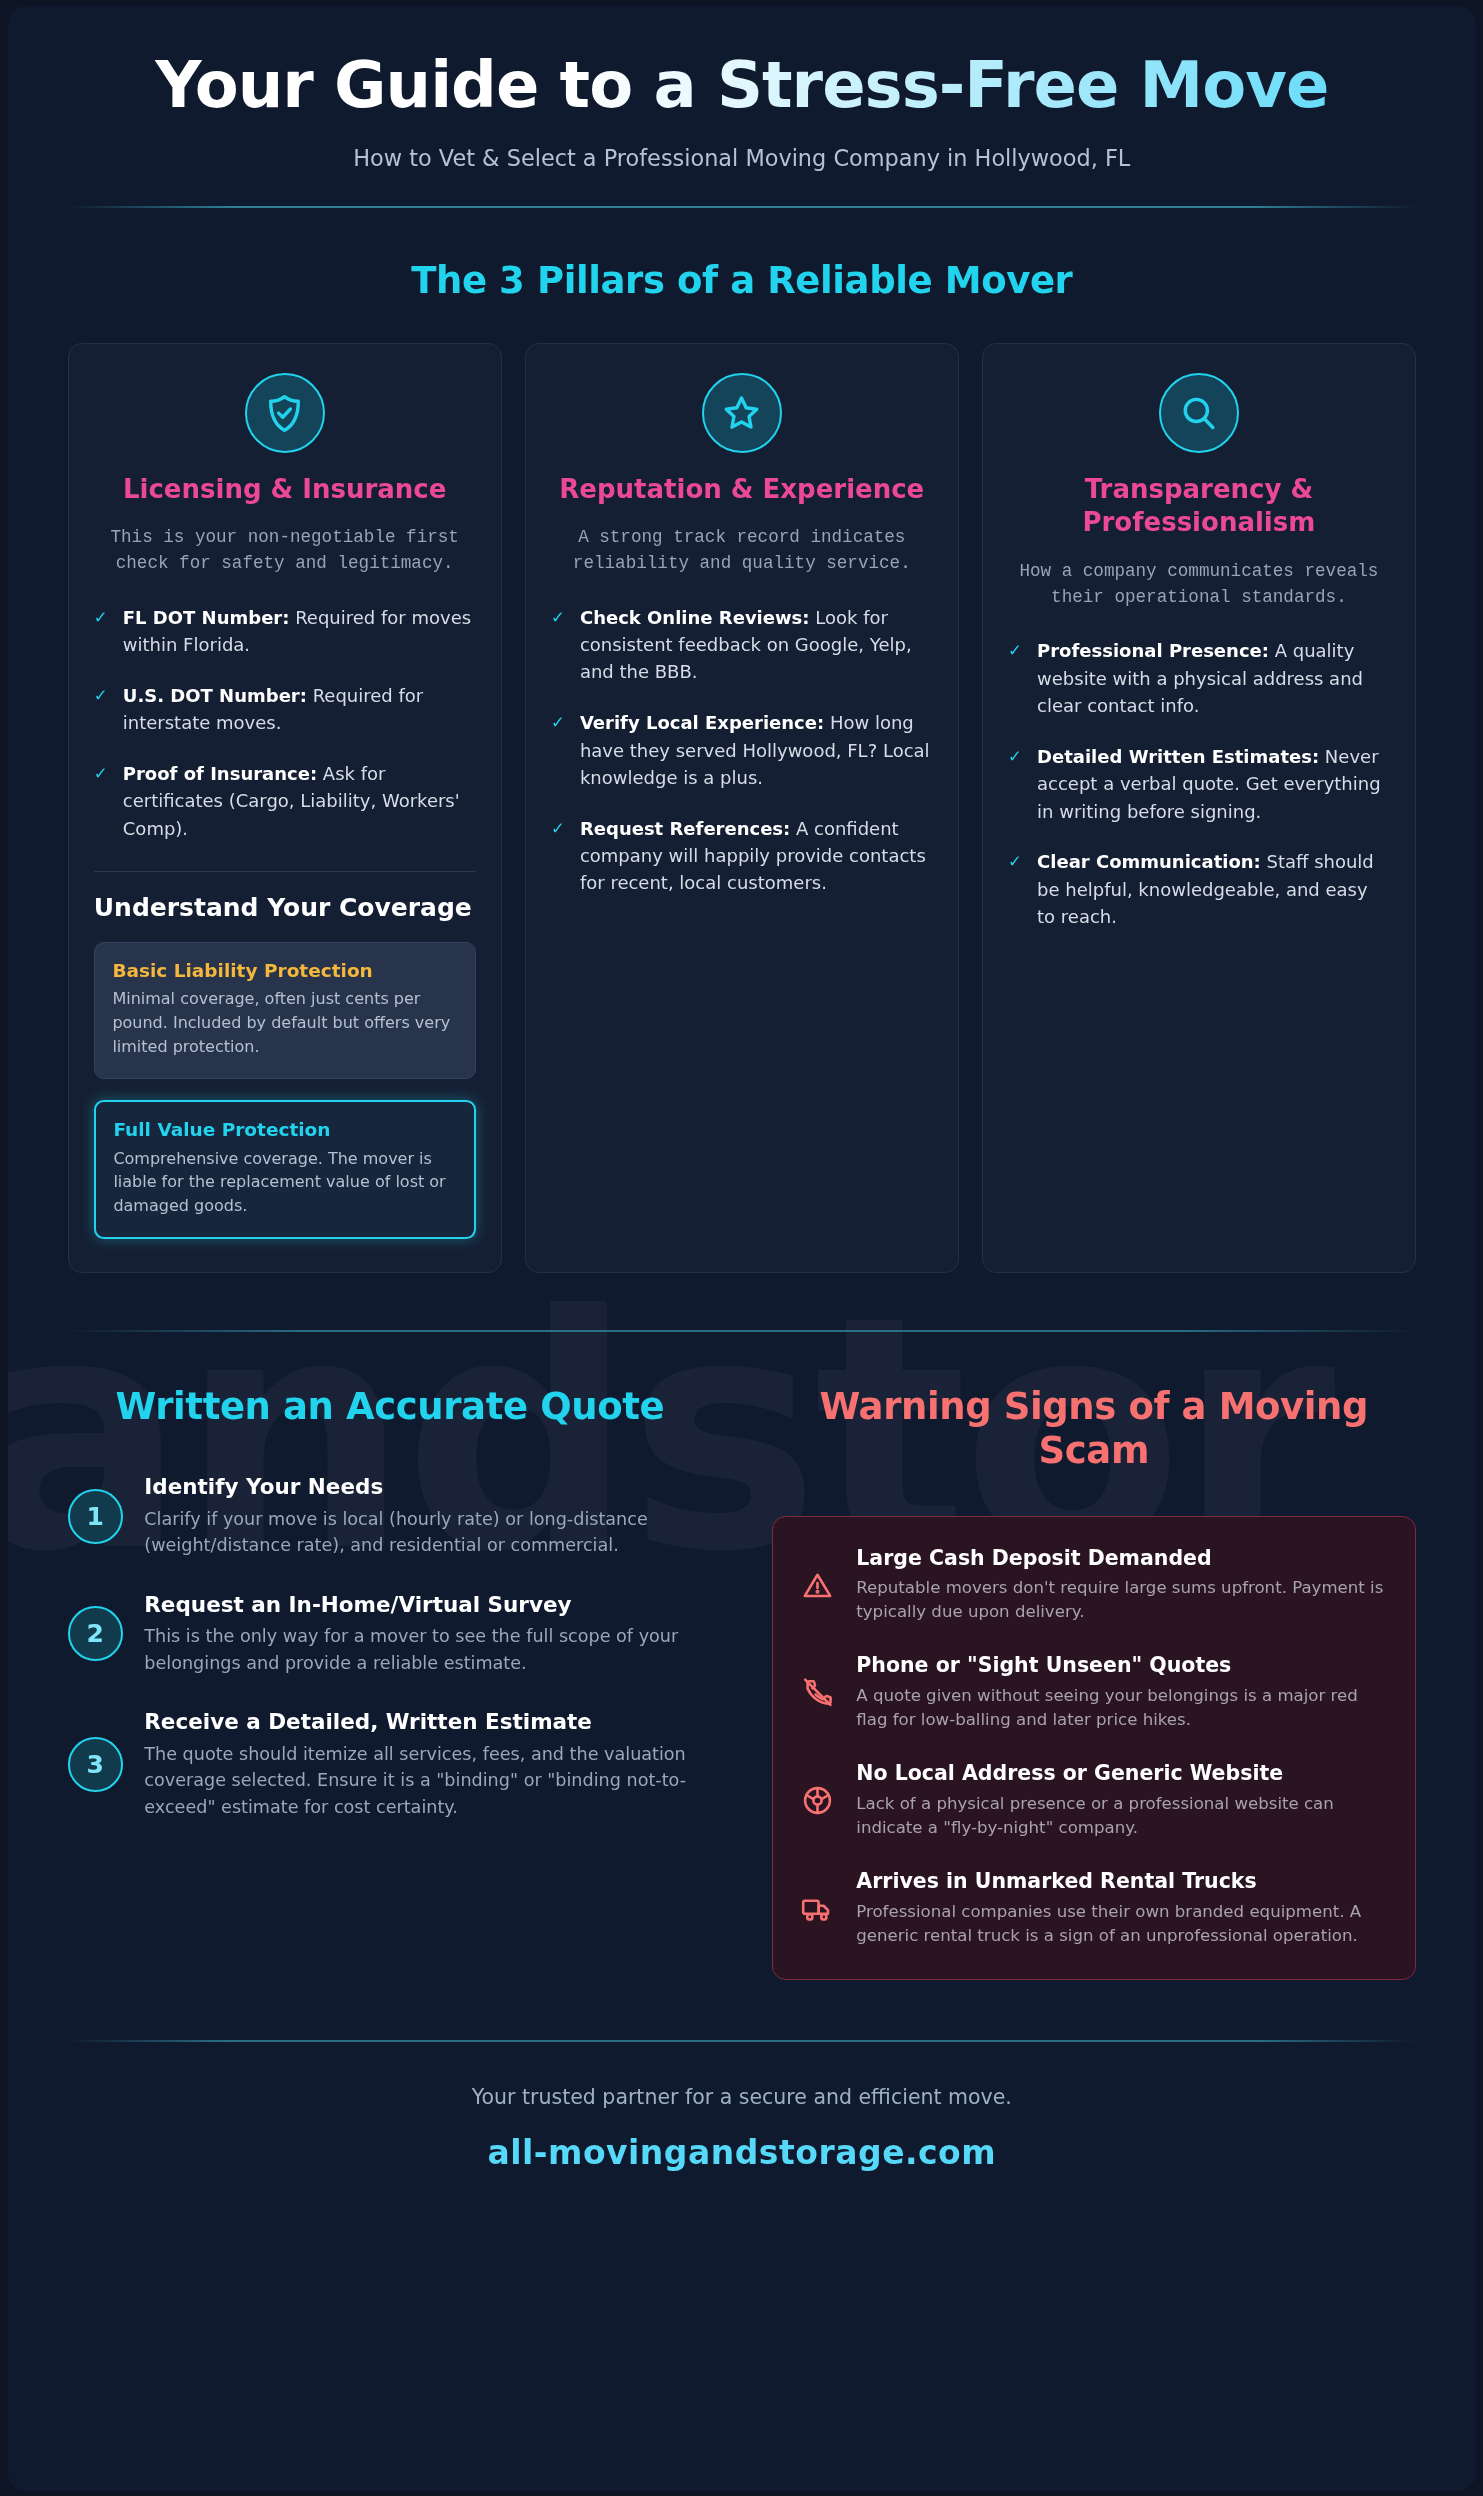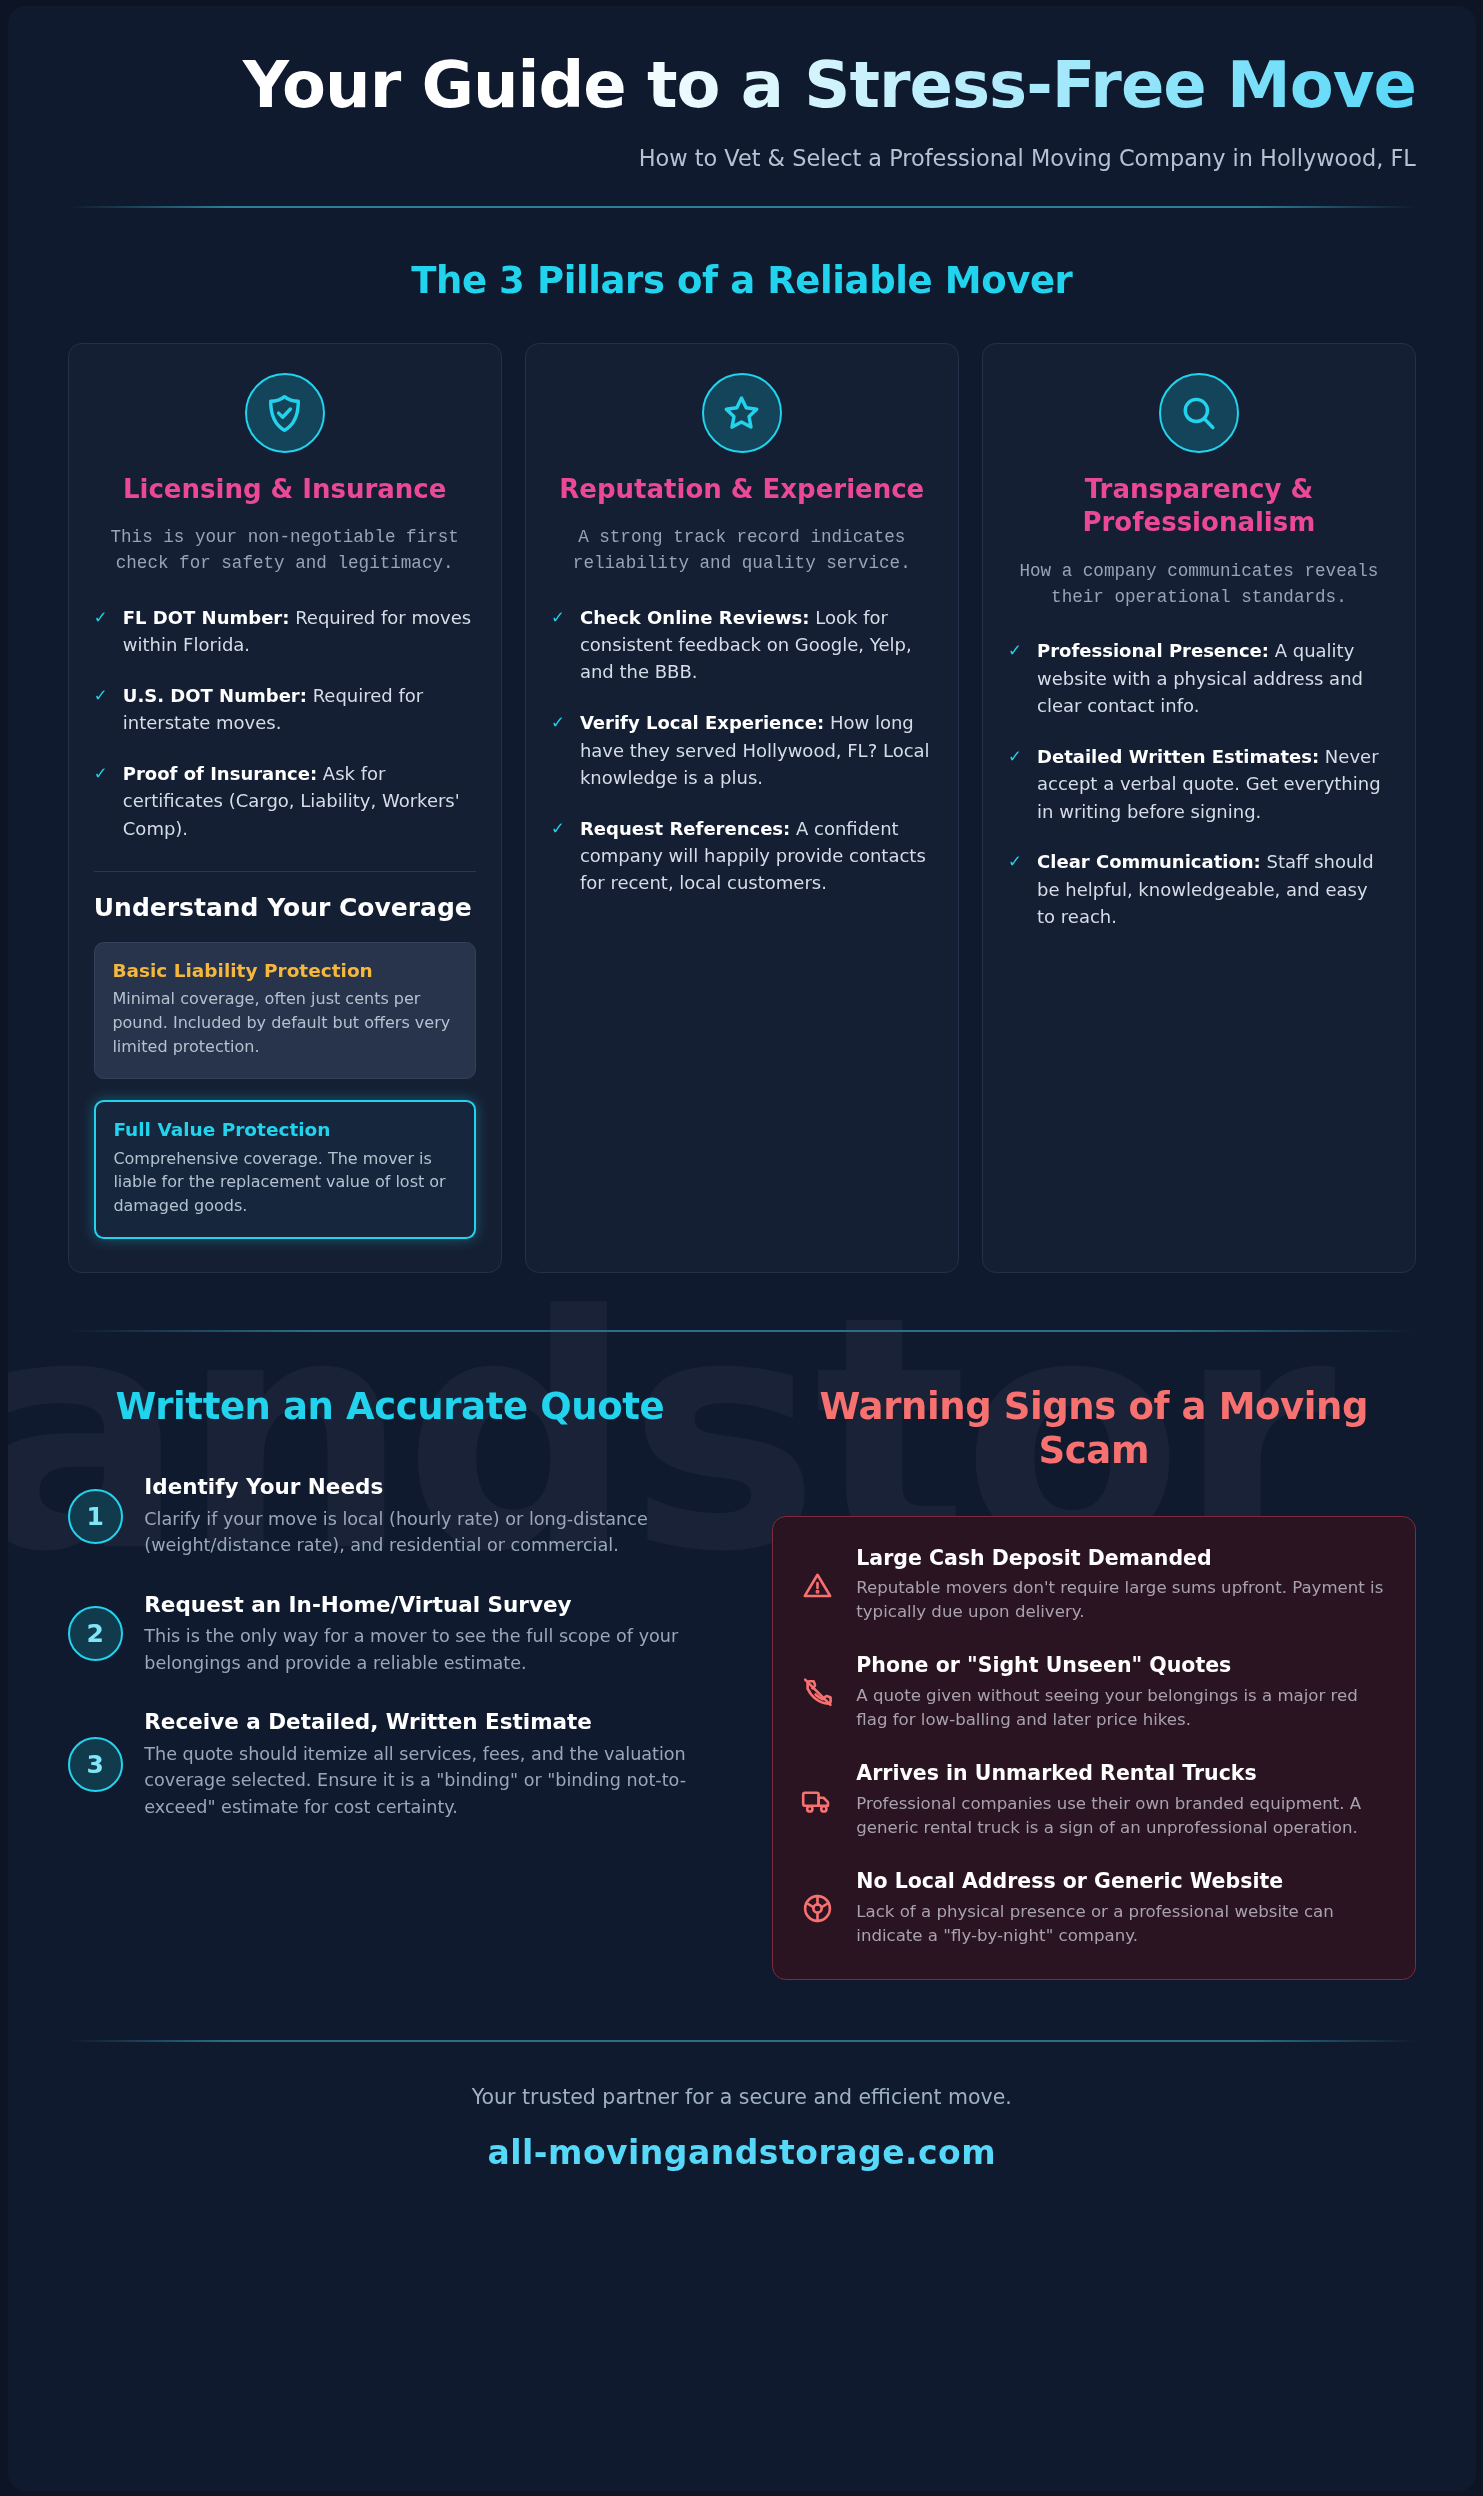--- a/index.html
+++ b/index.html
@@ -40,21 +40,21 @@
     opacity: 0.035;
     white-space: nowrap;
     pointer-events: none;
     font-family: "DejaVu Sans", sans-serif;
     line-height: 1;
   }
 
   .content { position: relative; z-index: 3; padding: 0 60px; }
 
   
-  .hero { padding-top: 45px; text-align: right; }
+  .hero { padding-top: 45px; text-align: center; }
   .hero-title {
     font-size: 64px;
     font-weight: 700;
     letter-spacing: -1px;
     line-height: 1.08;
     background: linear-gradient(100deg, #ffffff 0%, #ffffff 38%, #a9e9fb 72%, #56d8f8 100%);
     -webkit-background-clip: text;
     background-clip: text;
     color: transparent;
     -webkit-text-fill-color: transparent;
@@ -440,46 +440,46 @@
               </div>
               <div class="warn-body">
                 <div class="warn-title">Phone or "Sight Unseen" Quotes</div>
                 <div class="warn-text">A quote given without seeing your belongings is a major red flag for low-balling and later price hikes.</div>
               </div>
             </div>
 
             <div class="warn-item">
               <div class="warn-icon">
                 <svg width="33" height="33" viewBox="0 0 24 24" fill="none" stroke="#f87171" stroke-width="1.9" stroke-linecap="round" stroke-linejoin="round">
+                  <circle cx="12" cy="12" r="9"></circle>
+                  <circle cx="12" cy="12" r="3"></circle>
+                  <path d="M12 3 v6 M12 15 v6 M4 8 l5 3 M20 8 l-5 3"></path>
+                </svg>
+              </div>
+              <div class="warn-body">
+                <div class="warn-title">No Local Address or Generic Website</div>
+                <div class="warn-text">Lack of a physical presence or a professional website can indicate a "fly-by-night" company.</div>
+              </div>
+            </div>
+
+            <div class="warn-item">
+              <div class="warn-icon">
+                <svg width="33" height="33" viewBox="0 0 24 24" fill="none" stroke="#f87171" stroke-width="1.9" stroke-linecap="round" stroke-linejoin="round">
                   <rect x="1.6" y="6.4" width="11.2" height="9.4" rx="1.2"></rect>
                   <path d="M12.8 10 h3.6 l3.2 3.2 v2.6 h-6.8 Z"></path>
                   <circle cx="6.4" cy="18.1" r="1.9"></circle>
                   <circle cx="16.6" cy="18.1" r="1.9"></circle>
                 </svg>
               </div>
               <div class="warn-body">
                 <div class="warn-title">Arrives in Unmarked Rental Trucks</div>
                 <div class="warn-text">Professional companies use their own branded equipment. A generic rental truck is a sign of an unprofessional operation.</div>
               </div>
             </div>
 
-            <div class="warn-item">
-              <div class="warn-icon">
-                <svg width="33" height="33" viewBox="0 0 24 24" fill="none" stroke="#f87171" stroke-width="1.9" stroke-linecap="round" stroke-linejoin="round">
-                  <circle cx="12" cy="12" r="9"></circle>
-                  <circle cx="12" cy="12" r="3"></circle>
-                  <path d="M12 3 v6 M12 15 v6 M4 8 l5 3 M20 8 l-5 3"></path>
-                </svg>
-              </div>
-              <div class="warn-body">
-                <div class="warn-title">No Local Address or Generic Website</div>
-                <div class="warn-text">Lack of a physical presence or a professional website can indicate a "fly-by-night" company.</div>
-              </div>
-            </div>
-
           </div>
         </div>
 
       </div>
 
       <div class="rule3"></div>
 
       <div class="footer">
         <div class="footer-tag">Your trusted partner for a secure and efficient move.</div>
         <div class="footer-url">all-movingandstorage.com</div>

